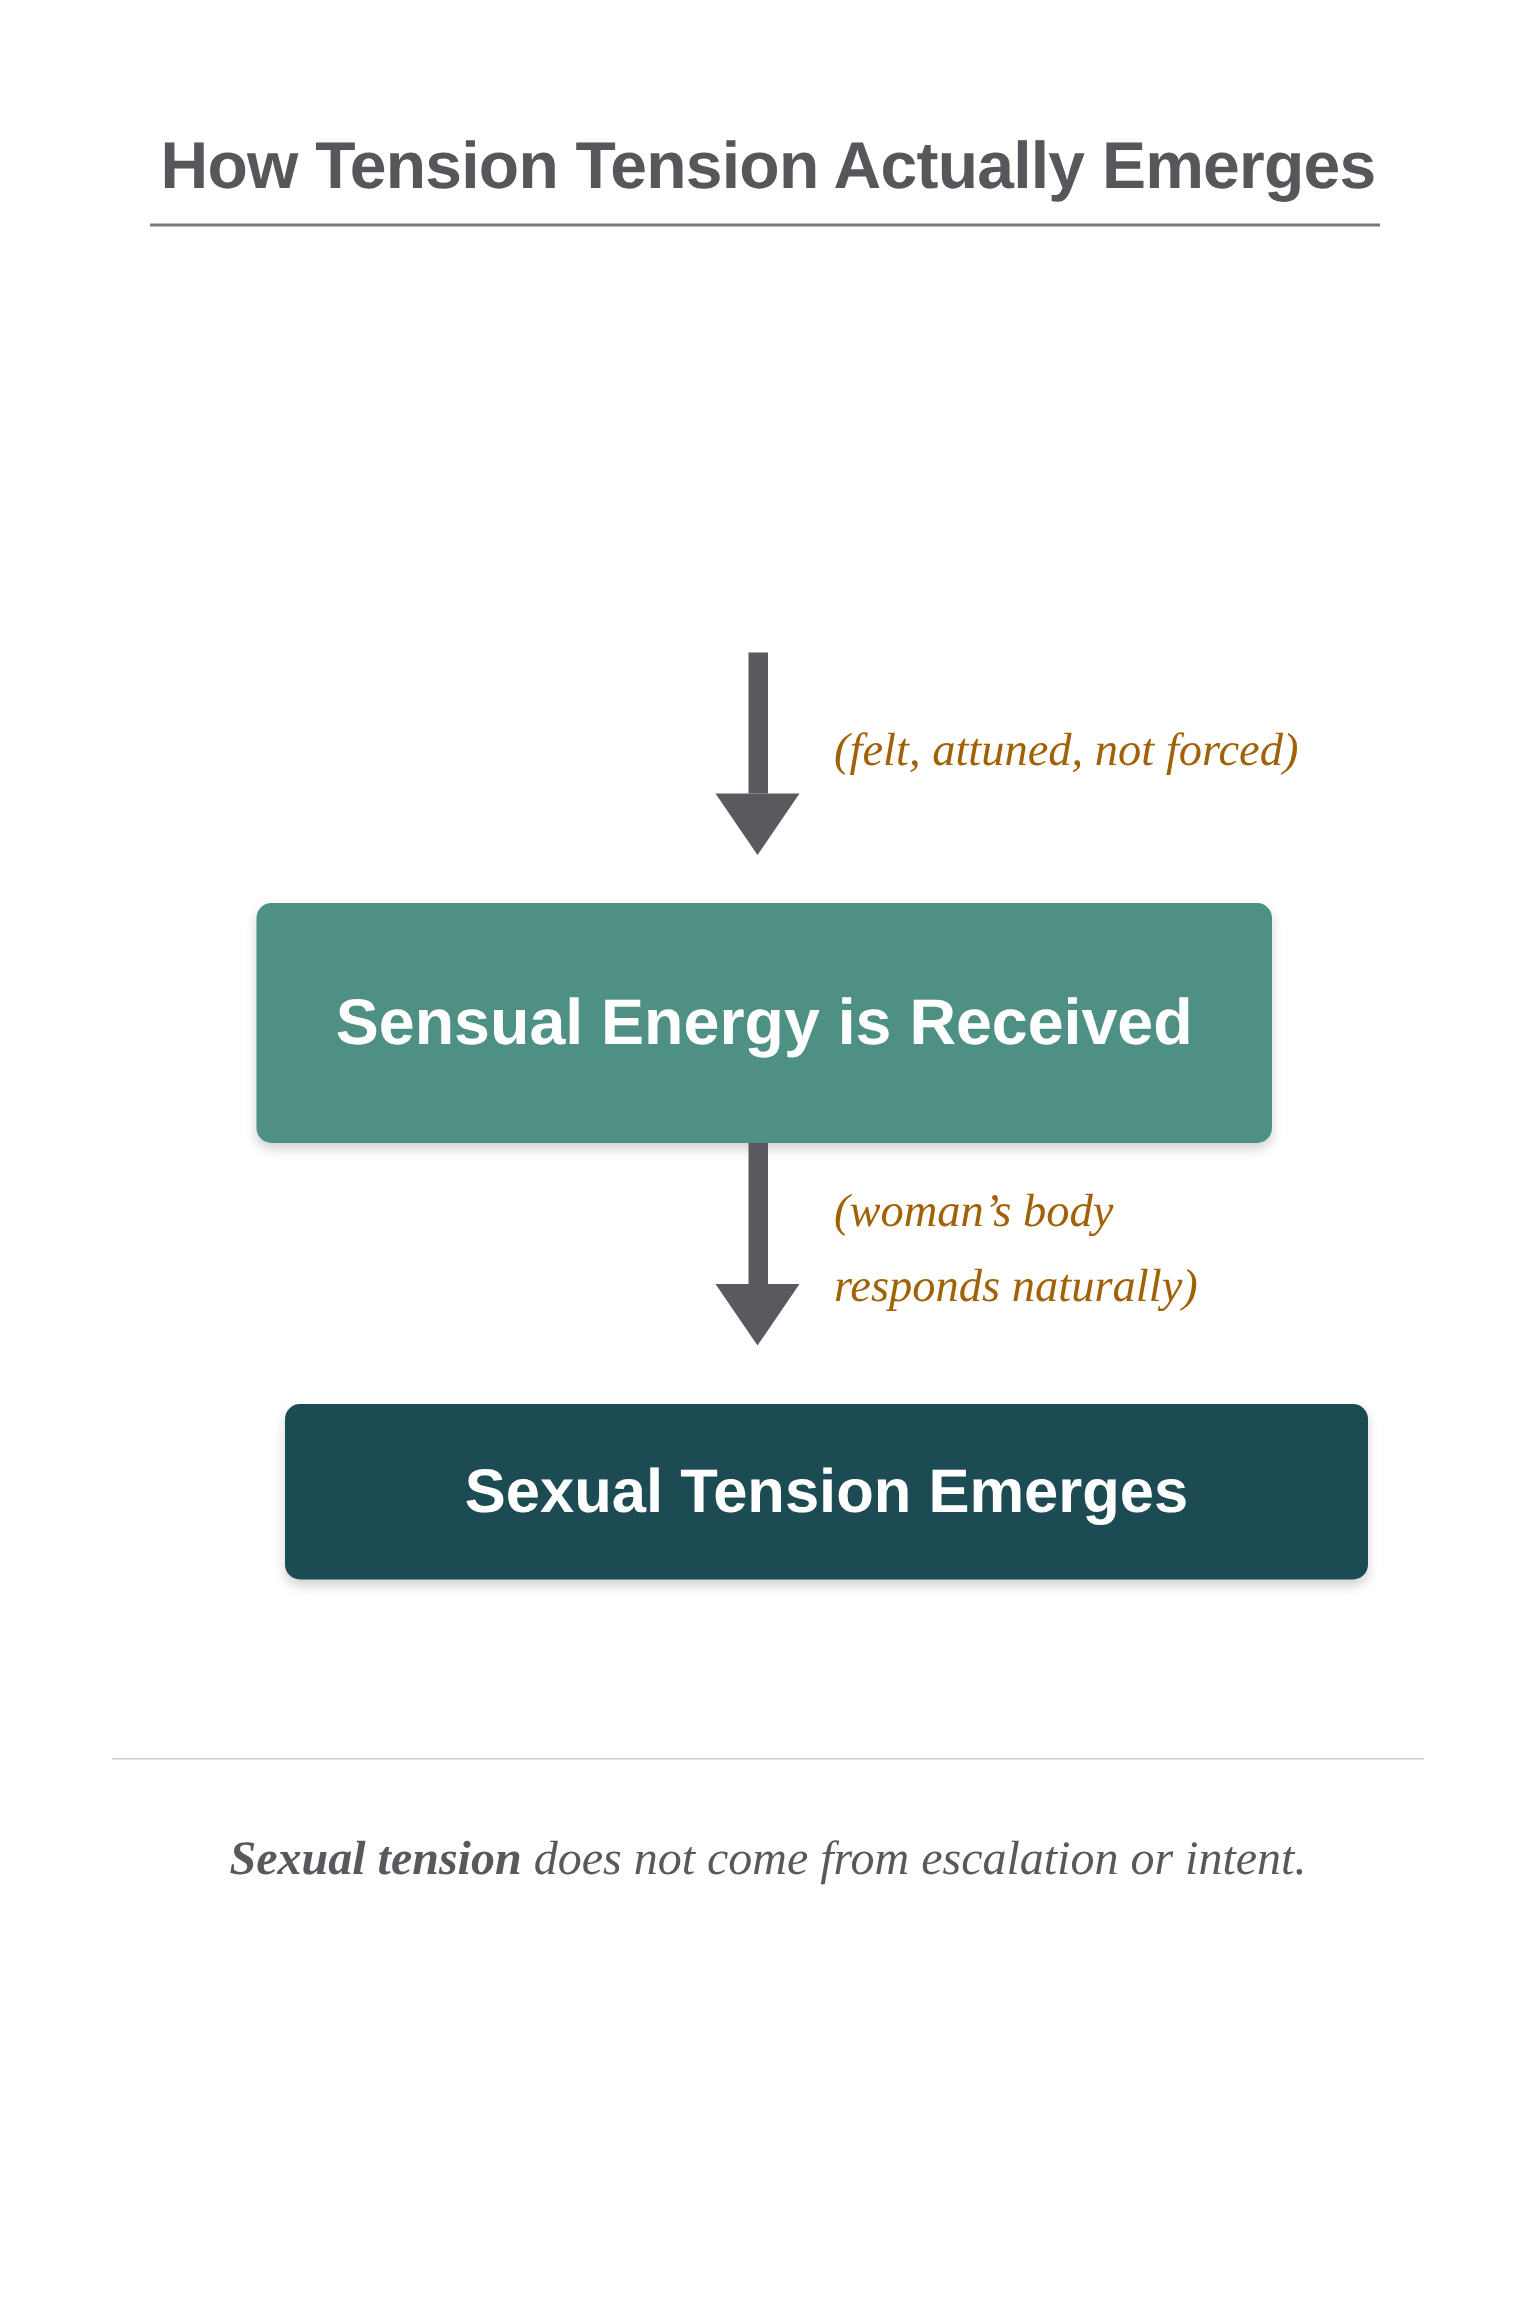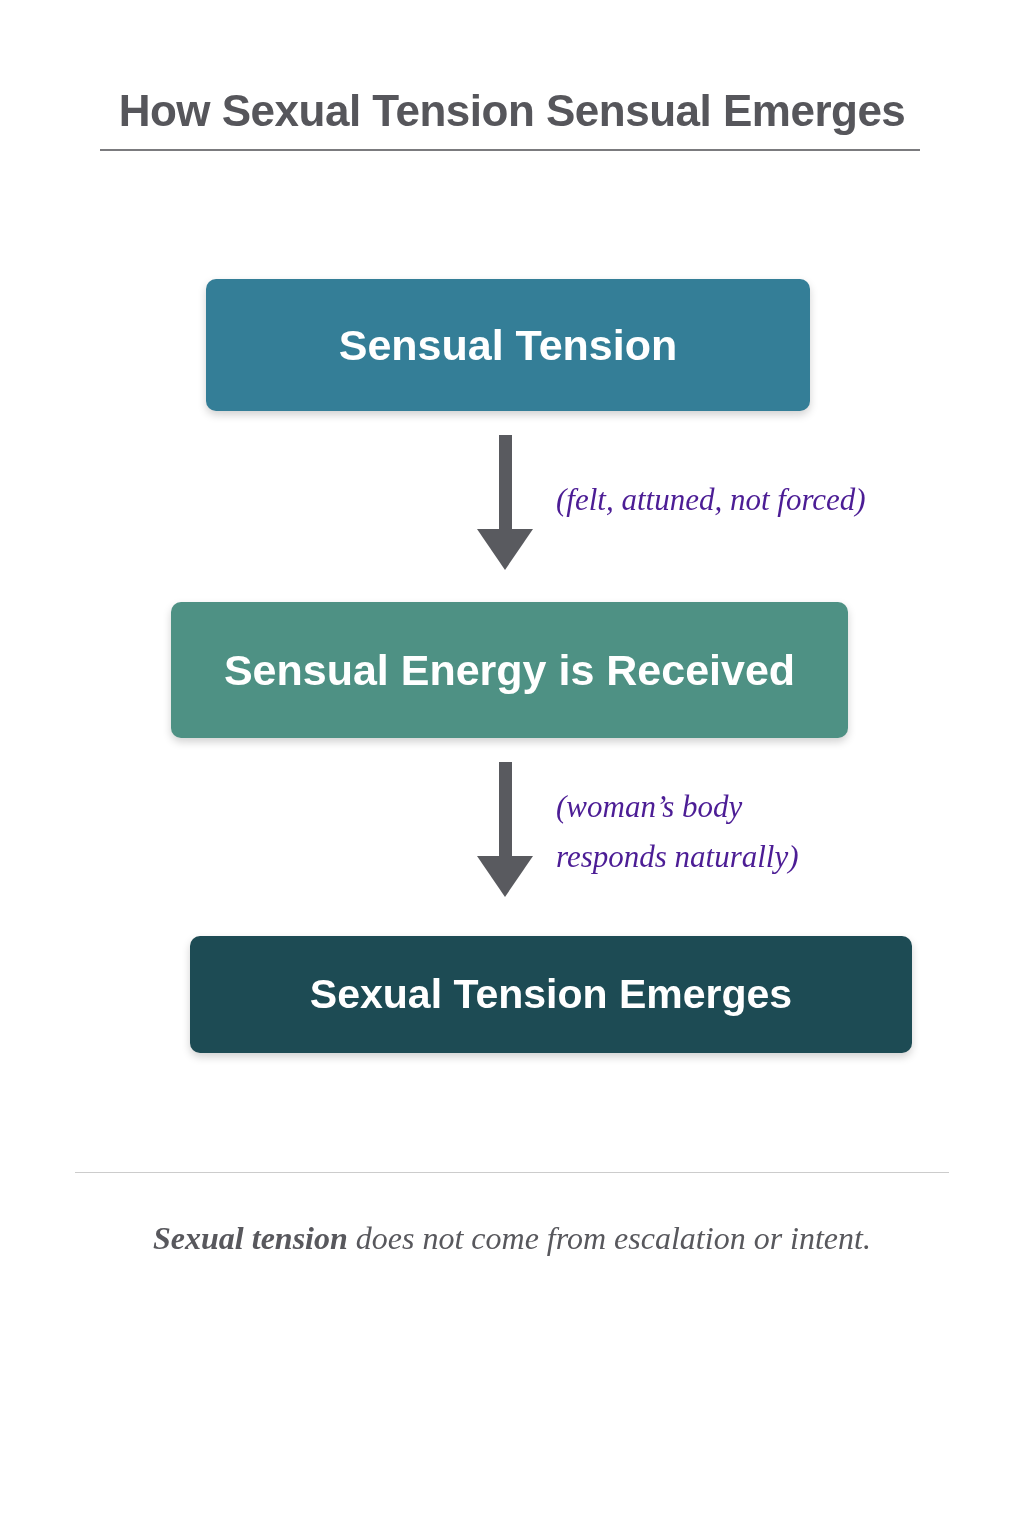--- a/index.html
+++ b/index.html
@@ -36,21 +36,21 @@
     display: flex;
     align-items: center;
     justify-content: center;
     border-radius: 10px;
     box-shadow: 0 4px 8px rgba(0,0,0,0.18);
     color: #ffffff;
     font-weight: 700;
     text-align: center;
   }
   .box-1 { left: 206px; top: 279px; width: 604px; height: 132px; font-size: 43px; }
-  .box-2 { left: 171px; top: 602px; width: 677px; height: 136px; font-size: 43px; }
+  .box-2 { left: 171px; top: 602px; width: 677px; height: 160px; font-size: 43px; }
   .box-3 { left: 190px; top: 936px; width: 722px; height: 117px; font-size: 41px; }
   .arrow { position: absolute; width: 56px; }
   .arrow-1 { left: 477px; top: 435px; }
   .arrow-2 { left: 477px; top: 762px; }
   .arrow .shaft {
     width: 13px;
     height: 94px;
     margin: 0 auto;
   }
   .arrow .head {
@@ -60,21 +60,21 @@
     border-right: 28px solid transparent;
     border-top-width: 41px;
     border-top-style: solid;
   }
   .annot {
     position: absolute;
     left: 556px;
     font-family: "Liberation Serif", serif;
     font-style: italic;
     font-size: 31px;
-    color: #4c1d95;
+    color: #a16207;
   }
   .annot-1 { top: 482px; }
   .annot-2 { top: 782px; line-height: 50px; }
   .annot span { display: block; }
   .footer-rule {
     position: absolute;
     top: 1172px;
     left: 75px;
     width: 874px;
     height: 1px;
@@ -92,26 +92,23 @@
   }
   .footer-line-1 { top: 1220px; }
   .footer-line-2 { top: 1282px; }
   .footer-line strong { font-weight: 700; }
 </style>
 </head>
 <body>
 
 <div class="canvas">
 
-  <h1 class="page-title">How Sexual Tension Sensual Emerges</h1>
+  <h1 class="page-title">How Tension Tension Actually Emerges</h1>
   <div class="title-rule"></div>
 
-  <div class="flow-box box-1" style="background-color: rgb(52, 126, 151);">
-    <span>Sensual Tension</span>
-  </div>
 
   <div class="arrow arrow-1">
     <div class="shaft" style="background-color: rgb(89, 90, 95);"></div>
     <div class="head" style="border-top-color: rgb(89, 90, 95);"></div>
   </div>
   <div class="annot annot-1">
     <span>(felt, attuned, not forced)</span>
   </div>
 
   <div class="flow-box box-2" style="background-color: rgb(78, 145, 132);">

